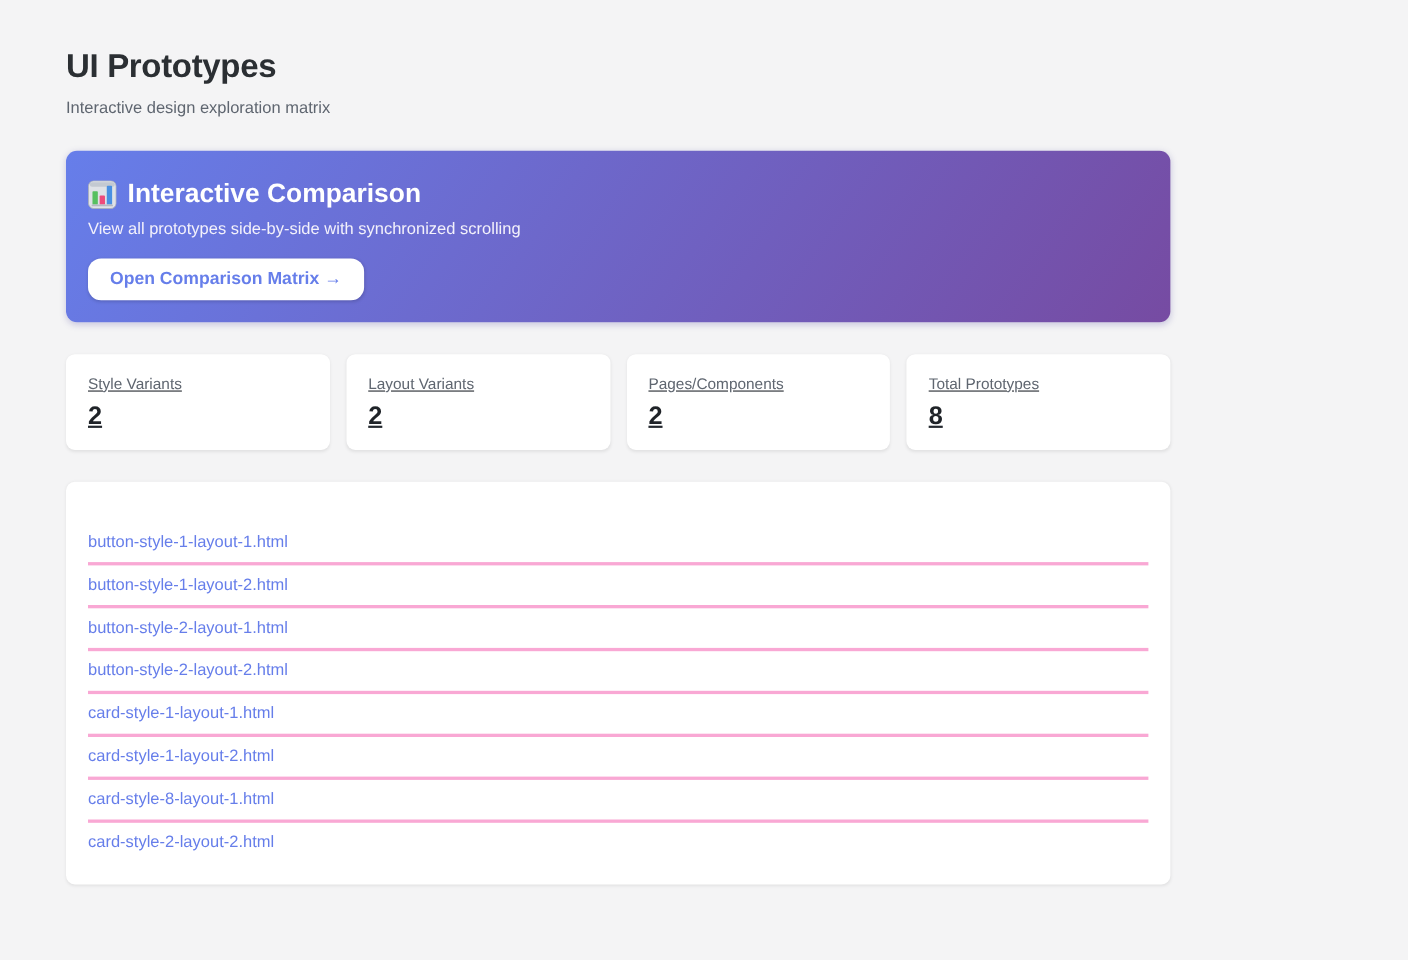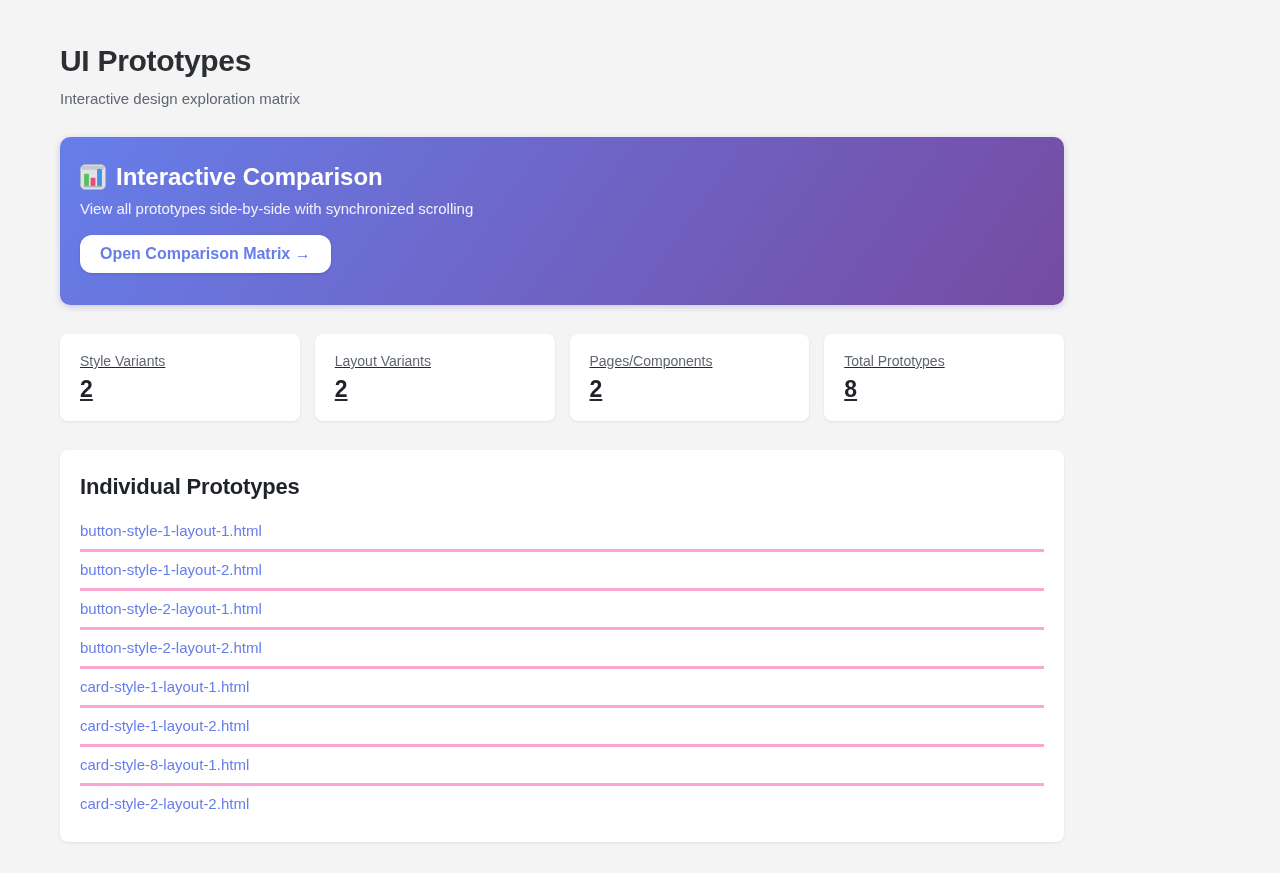--- a/index.html
+++ b/index.html
@@ -22,21 +22,21 @@
   .page-subtitle {
     margin-top: 12px;
     font-size: 15px;
     color: #5f6670;
   }
   
   .banner {
     margin-top: 30px;
     border-radius: 10px;
     background: linear-gradient(125deg, #667eea 0%, #764ba2 100%);
-    padding: 26px 28px 32px 20px;
+    padding: 26px 28px 20px 20px;
     color: #ffffff;
     box-shadow: 0 2px 6px rgba(80,70,160,0.25);
   }
   .banner-title {
     display: flex;
     align-items: center;
     gap: 10px;
     font-size: 24px;
     font-weight: 700;
   }
@@ -148,21 +148,20 @@
       <div class="stat-label">Pages/Components</div>
       <div class="stat-value">2</div>
     </div>
     <div class="stat-card">
       <div class="stat-label">Total Prototypes</div>
       <div class="stat-value">8</div>
     </div>
   </div>
 
   <div class="proto-card">
-    <h2 class="proto-heading">Individual Prototypes</h2>
     <ul class="proto-list">
       <li>
           <a>button-style-1-layout-1.html</a>
         </li>
       <li>
           <a>button-style-1-layout-2.html</a>
         </li>
       <li>
           <a>button-style-2-layout-1.html</a>
         </li>

